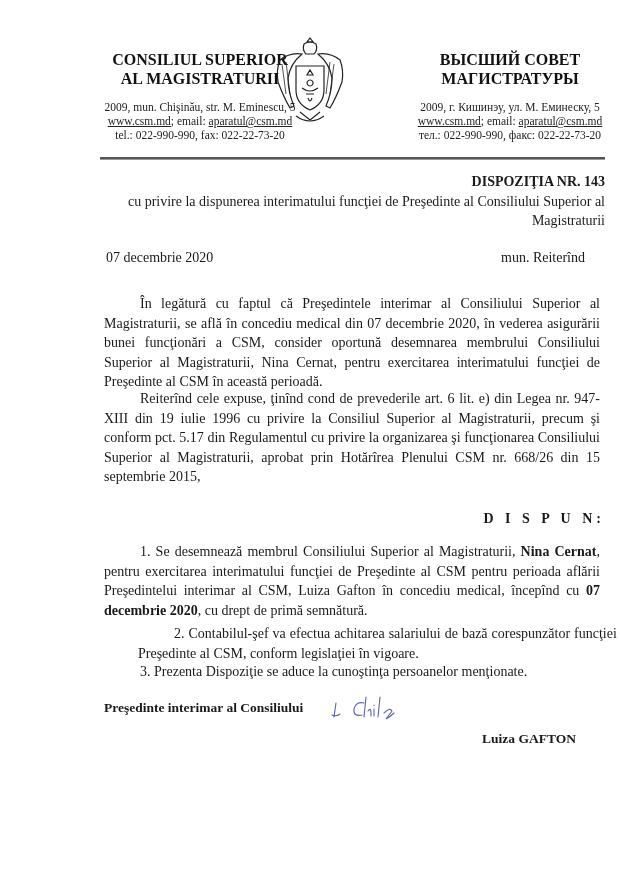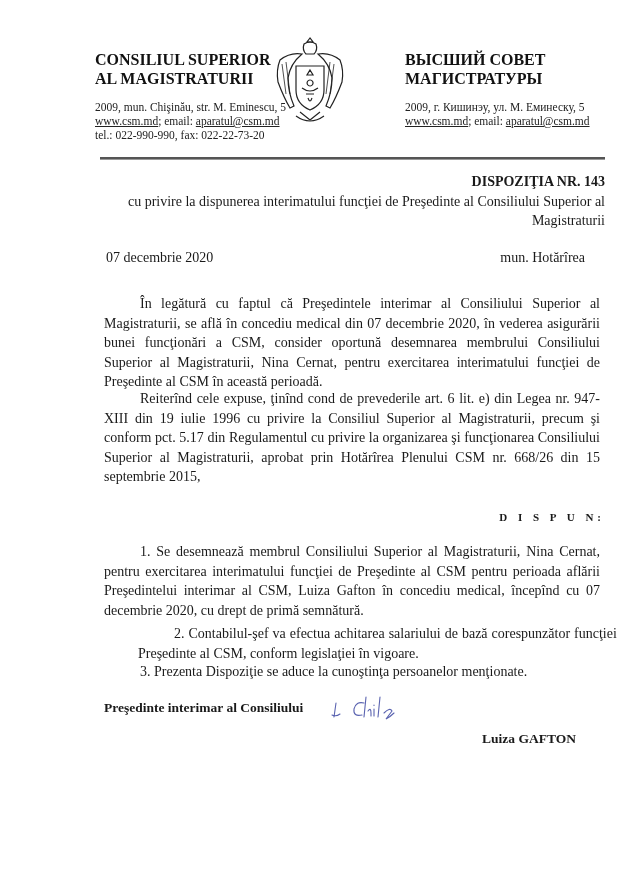--- a/index.html
+++ b/index.html
@@ -1,45 +1,45 @@
 <!DOCTYPE html>
 <html><head>
 <meta charset="utf-8">
 <style>
   html, body { margin: 0; padding: 0; background: #ffffff; }
   body {
     width: 620px; height: 876px; position: relative; overflow: hidden;
     font-family: "Liberation Serif", "DejaVu Serif", serif; color: #1a1a1a;
   }
   .abs { position: absolute; }
-  .hdr-col { text-align: left; }
+  .hdr-col { text-align: center; }
   .hdr-title { font-weight: bold; font-size: 16px; line-height: 19px; color: #111; }
   .hdr-addr { font-size: 11.5px; line-height: 14px; color: #222; margin-top: 12px; }
   .hdr-addr u { text-decoration: underline; }
   #hdr-left { left: 95px; top: 50px; width: 210px; }
   #hdr-right { left: 405px; top: 50px; width: 210px; }
   #crest { left: 272px; top: 32px; width: 76px; height: 96px; }
   #rule { left: 100px; top: 157px; width: 505px; height: 2px; background: #555; border-bottom: 1px solid #999; }
   .center { text-align: right; }
   #doc-title { left: 100px; top: 174px; width: 505px; font-weight: bold; font-size: 14px; }
   #doc-subtitle { left: 100px; top: 192px; width: 505px; font-size: 14px; line-height: 19px; }
   #date { left: 106px; top: 250px; font-size: 14px; }
   #place { right: 35px; top: 250px; font-size: 14px; }
   .para { font-size: 14px; line-height: 19.6px; text-align: justify; left: 104px; width: 496px; }
   .para .indent { display: inline-block; width: 36px; }
   #p1 { top: 294px; }
   #p2 { top: 389px; }
-  #dispun { left: 100px; top: 511px; width: 505px; font-weight: bold; font-size: 11px; letter-spacing: 4px; }
+  #dispun { left: 100px; top: 511px; width: 505px; font-weight: bold; font-size: 14px; letter-spacing: 4px; }
   #i1 { top: 542px; }
   #i2 { top: 624px; margin-left: 34px; }
   #i3 { top: 662px; }
   .sig-left { left: 104px; top: 698px; font-weight: bold; font-size: 13.5px; line-height: 19px; }
   #sig-img { left: 330px; top: 693px; width: 80px; height: 34px; }
   #sig-name { right: 44px; top: 717px; font-weight: bold; font-size: 13.5px; margin-top: 14px; }
-  b { font-weight: normal; }
+  b { font-weight: bold; }
 </style>
 </head>
 <body>
 
 <div id="hdr-left" class="abs hdr-col">
   <div class="hdr-title">CONSILIUL SUPERIOR</div>
   <div class="hdr-title">AL MAGISTRATURII</div>
   <div class="hdr-addr">
     <div>2009, mun. Chişinău, str. M. Eminescu, 5</div>
     <div><u>www.csm.md</u><span>; email: </span><u>aparatul@csm.md</u></div>
@@ -63,30 +63,31 @@
     </g>
   </svg>
 </div>
 
 <div id="hdr-right" class="abs hdr-col">
   <div class="hdr-title">ВЫСШИЙ СОВЕТ</div>
   <div class="hdr-title">МАГИСТРАТУРЫ</div>
   <div class="hdr-addr">
     <div>2009, г. Кишинэу, ул. М. Еминеску, 5</div>
     <div><u>www.csm.md</u><span>; email: </span><u>aparatul@csm.md</u></div>
+    <div>тел.: 022-990-990, факс: 022-22-73-20</div>
   </div>
 </div>
 
 <div id="rule" class="abs"></div>
 
 <div id="doc-title" class="abs center">DISPOZIŢIA NR. 143</div>
 <div id="doc-subtitle" class="abs center">cu privire la dispunerea interimatului funcţiei de Preşedinte al Consiliului Superior al Magistraturii</div>
 
 <div id="date" class="abs">07 decembrie 2020</div>
-<div id="place" class="abs">mun. Hotărîrea</div>
+<div id="place" class="abs">mun. Reiterînd</div>
 
 <div id="p1" class="abs para"><span class="indent"></span><span>În legătură cu faptul că Preşedintele interimar al Consiliului Superior al Magistraturii, se află în concediu medical din 07 decembrie 2020, în vederea asigurării bunei funcţionări a CSM, consider oportună desemnarea membrului Consiliului Superior al Magistraturii, Nina Cernat, pentru exercitarea interimatului funcţiei de Preşedinte al CSM în această perioadă.</span></div>
 <div id="p2" class="abs para"><span class="indent"></span><span>Reiterînd cele expuse, ţinînd cond de prevederile art. 6 lit. e) din Legea nr. 947-XIII din 19 iulie 1996 cu privire la Consiliul Superior al Magistraturii, precum şi conform pct. 5.17 din Regulamentul cu privire la organizarea şi funcţionarea Consiliului Superior al Magistraturii, aprobat prin Hotărîrea Plenului CSM nr. 668/26 din 15 septembrie 2015,</span></div>
 
 <div id="dispun" class="abs center">D I S P U N:</div>
 
 <div id="i1" class="abs para"><span class="indent"></span><span>1. Se desemnează membrul Consiliului Superior al Magistraturii, </span><b>Nina Cernat</b><span>, pentru exercitarea interimatului funcţiei de Preşedinte al CSM pentru perioada aflării Preşedintelui interimar al CSM, Luiza Gafton în concediu medical, începînd cu </span><b>07 decembrie 2020</b><span>, cu drept de primă semnătură.</span></div>
 <div id="i2" class="abs para"><span class="indent"></span><span>2. Contabilul-şef va efectua achitarea salariului de bază corespunzător funcţiei de Preşedinte al CSM, conform legislaţiei în vigoare.</span></div>
 <div id="i3" class="abs para"><span class="indent"></span><span>3. Prezenta Dispoziţie se aduce la cunoştinţa persoanelor menţionate.</span></div>
 

